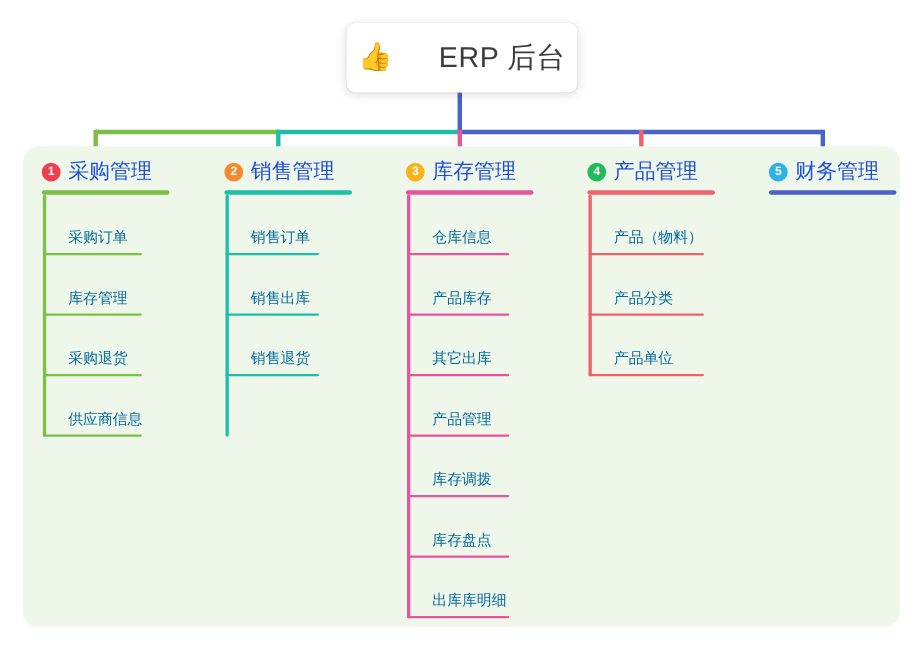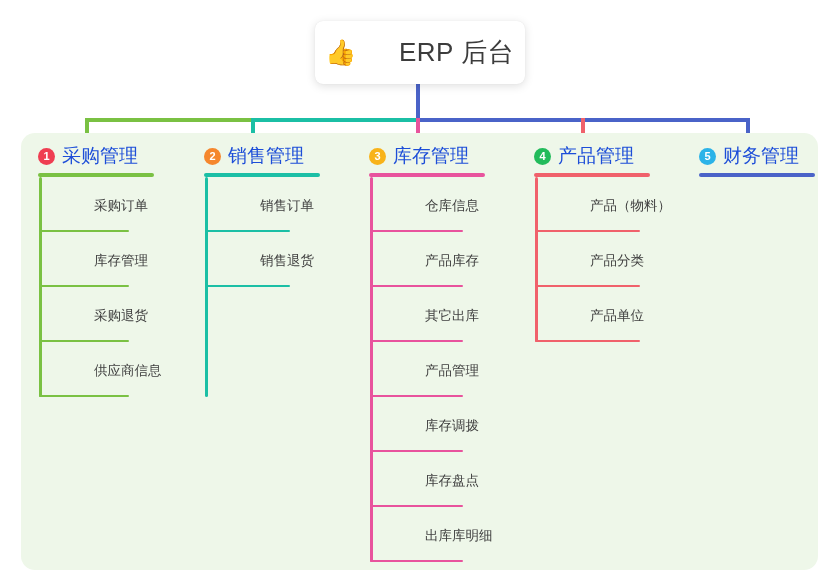--- a/index.html
+++ b/index.html
@@ -106,25 +106,24 @@
     border-radius: 1.5px;
   }
   .item {
     position: relative;
     height: 55px;
     box-sizing: border-box;
   }
   .item-label {
     position: absolute;
     left: 32px;
-    top: 20px;
+    top: 30px;
     font-size: 13.5px;
-    color: #404040;
+    color: #0369a1;
     white-space: nowrap;
-    margin-left: 32px;
   }
   .item-underline {
     position: absolute;
     left: 9px;
     bottom: 0px;
     height: 2.5px;
     border-radius: 1.25px;
   }
 </style>
 </head>
@@ -182,20 +181,24 @@
         <span class="col-title">销售管理</span>
       </div>
       <div class="col-underline" style="background: rgb(27, 191, 165); width: 116px; margin-left: 8px;"></div>
       <div class="items">
         <div class="spine" style="background: rgb(27, 191, 165); height: 220px;"></div>
         <div class="item">
           <span class="item-label">销售订单</span>
           <div class="item-underline" style="background: rgb(27, 191, 165); width: 85px;"></div>
         </div>
         <div class="item">
+          <span class="item-label">销售出库</span>
+          <div class="item-underline" style="background: rgb(27, 191, 165); width: 85px;"></div>
+        </div>
+        <div class="item">
           <span class="item-label">销售退货</span>
           <div class="item-underline" style="background: rgb(27, 191, 165); width: 85px;"></div>
         </div>
       </div>
     </div>
     <div class="column" style="left: 361px; width: 150px;">
       <div class="col-header">
         <span class="badge" style="background: rgb(248, 179, 25);">3</span>
         <span class="col-title">库存管理</span>
       </div>

